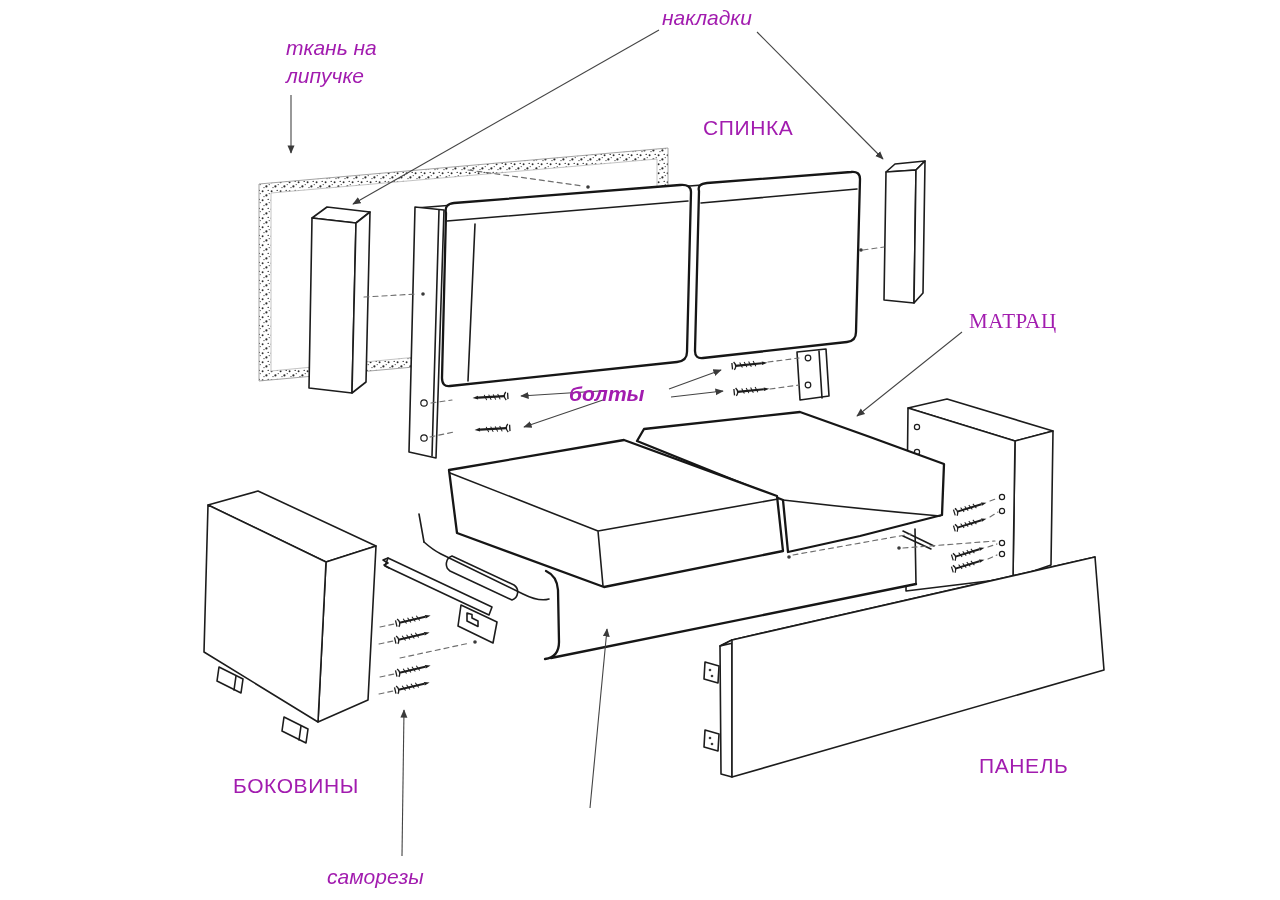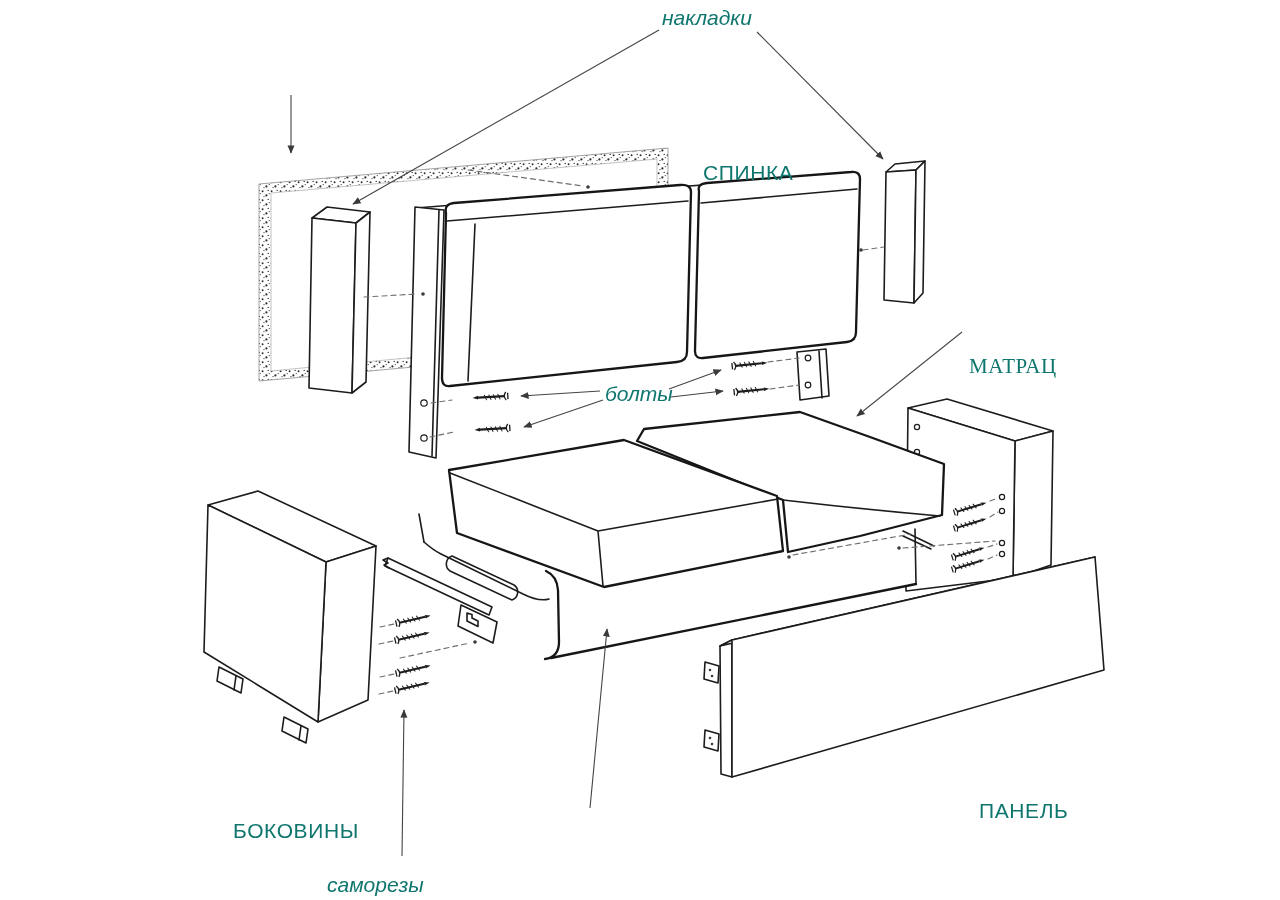--- a/index.html
+++ b/index.html
@@ -1,21 +1,21 @@
 <!DOCTYPE html>
 <html><head>
 <meta charset="utf-8">
 <style>
   html,body{margin:0;padding:0;background:#fff;}
   .canvas{position:relative;width:1280px;height:900px;background:#fff;overflow:hidden;
           font-family:"Liberation Sans",sans-serif;}
   .canvas svg{position:absolute;left:0;top:0;}
-  .lbl{position:absolute;color:#0f766e;white-space:pre-line;line-height:1.32;}
+  .lbl{position:absolute;color:#a21caf;white-space:pre-line;line-height:1.32;}
   .it{font-style:italic;font-size:21px;}
-  .caps{font-size:21px;letter-spacing:.6px;margin-top:45px;}
+  .caps{font-size:21px;letter-spacing:.6px;}
   
   .ink{stroke:#1c1c1c;fill:none;stroke-width:1.6;stroke-linejoin:round;stroke-linecap:round;}
   .inkf{stroke:#1c1c1c;fill:#fff;stroke-width:1.6;stroke-linejoin:round;stroke-linecap:round;}
   .boldf{stroke:#161616;fill:#fff;stroke-width:2.3;stroke-linejoin:round;stroke-linecap:round;}
   .bold{stroke:#161616;fill:none;stroke-width:2.3;stroke-linejoin:round;stroke-linecap:round;}
   .thin{stroke:#444;fill:none;stroke-width:1.1;}
   .dash{stroke:#6e6e6e;fill:none;stroke-width:1.15;stroke-dasharray:5 4;stroke-linecap:round;}
   .mask{fill:#fff;stroke:none;}
   .hole{fill:#fff;stroke:#1c1c1c;stroke-width:1.2;}
   .dot{fill:#3a3a3a;stroke:none;}
@@ -210,21 +210,23 @@
     <line class="thin" x1="962" y1="332" x2="857" y2="416" marker-end="url(#ah)"></line>
     <line class="thin" x1="600" y1="391" x2="521" y2="396" marker-end="url(#ah)"></line>
     <line class="thin" x1="603" y1="400" x2="524" y2="427" marker-end="url(#ah)"></line>
     <line class="thin" x1="669" y1="389" x2="721" y2="370" marker-end="url(#ah)"></line>
     <line class="thin" x1="671" y1="397" x2="723" y2="391" marker-end="url(#ah)"></line>
     <line class="thin" x1="402" y1="856" x2="404" y2="710" marker-end="url(#ah)"></line>
     <line class="thin" x1="590" y1="808" x2="607" y2="629" marker-end="url(#ah)"></line>
   </g>
 </svg>
 
+<div class="lbl it" style="left:286px;top:34px;">ткань на
+липучке</div>
 <div class="lbl it" style="left:662px;top:4px;">накладки</div>
 <div class="lbl caps" style="left:703px;top:114px;">СПИНКА</div>
-<div class="lbl it" style="left:605px;top:380px;">болты</div>
+<div class="lbl it" style="left:569px;top:380px;font-weight:bold;">болты</div>
 <div class="lbl caps" style="left:969px;top:308px;font-family:Liberation Serif, serif;">МАТРАЦ</div>
 <div class="lbl caps" style="left:233px;top:772px;text-align:center;">БОКОВИНЫ</div>
-<div class="lbl it" style="left:327px;top:863px;margin-top:8px;">саморезы</div>
+<div class="lbl it" style="left:327px;top:863px;">саморезы</div>
 <div class="lbl caps" style="left:979px;top:752px;">ПАНЕЛЬ</div>
 
 </div>
 
 </body></html>

